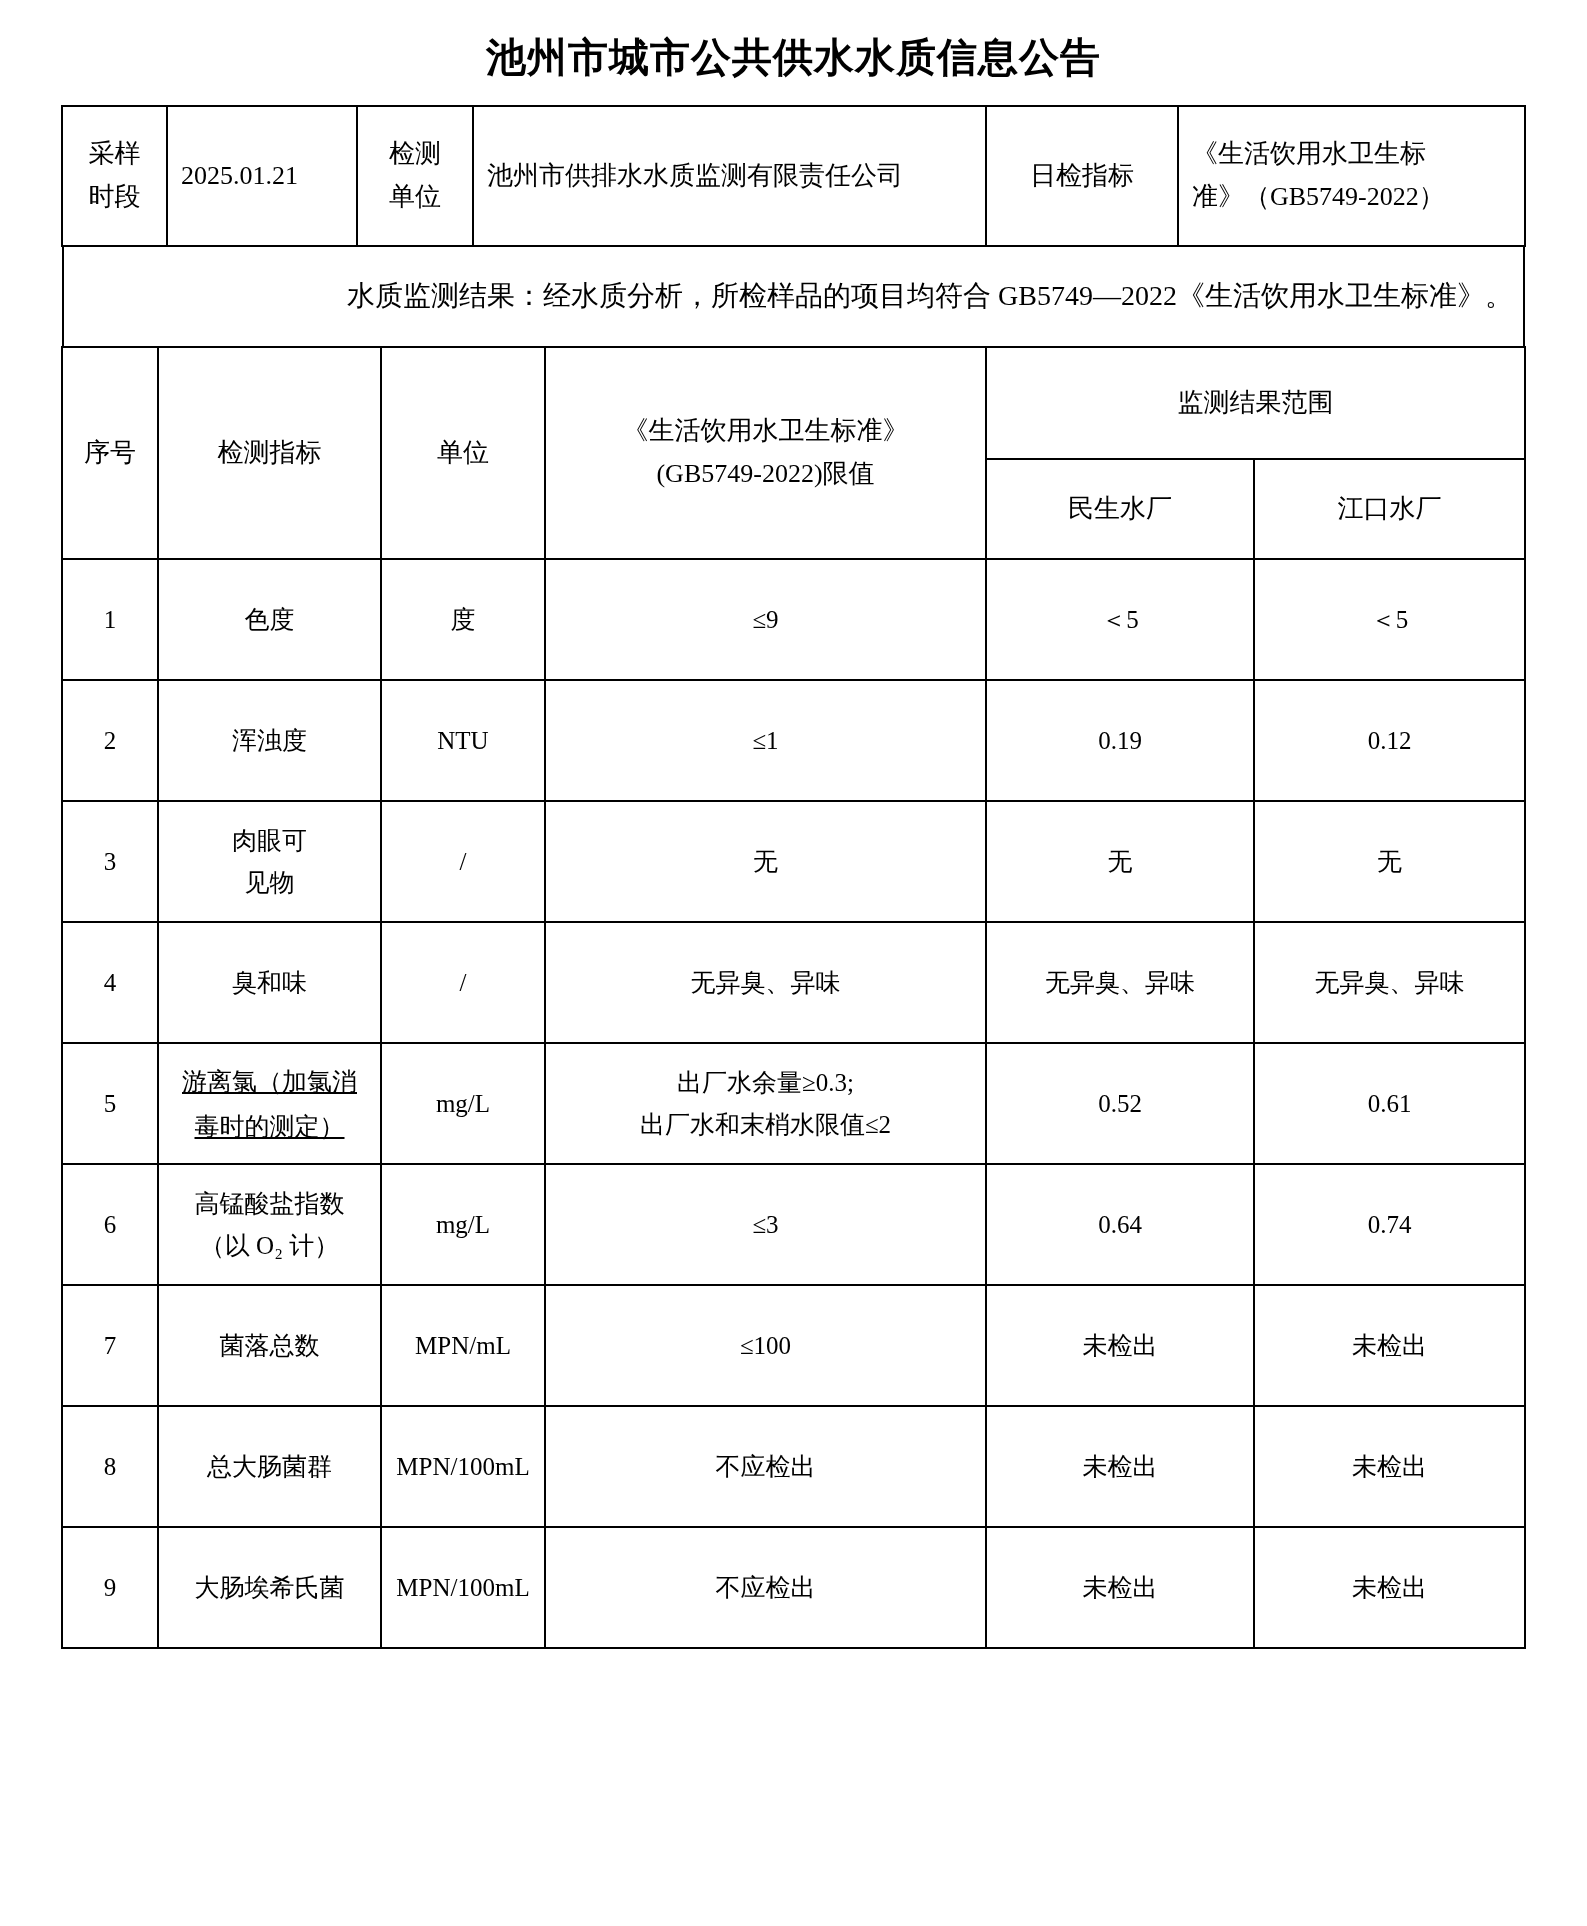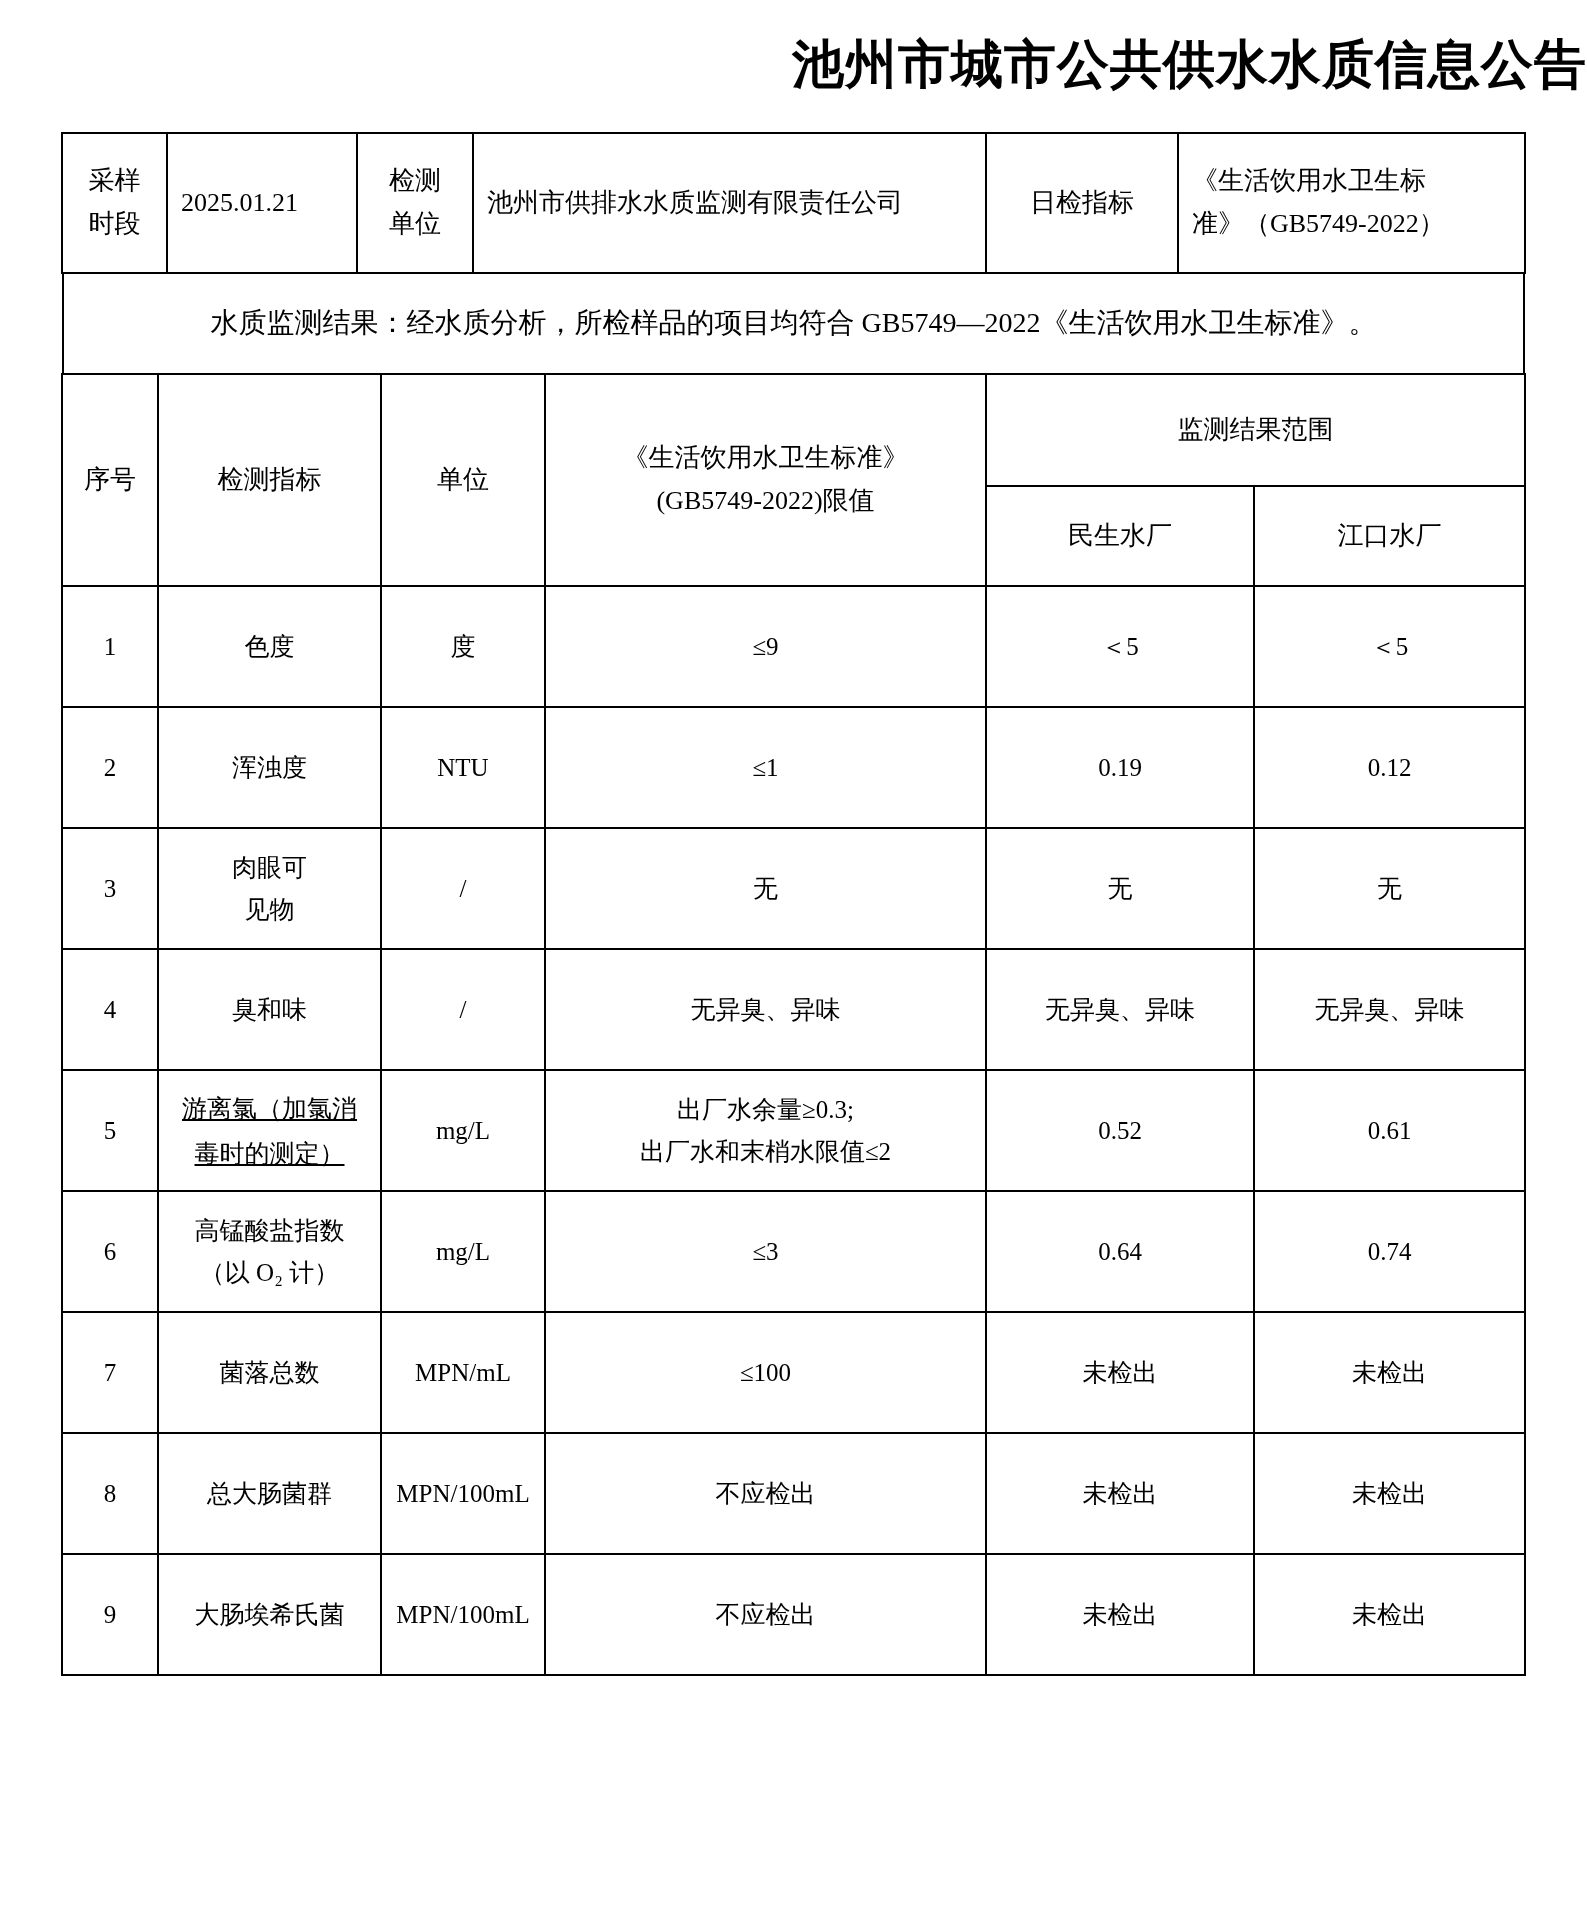--- a/index.html
+++ b/index.html
@@ -12,23 +12,23 @@
     width: 1587px;
     height: 1926px;
     font-family: "Liberation Serif", "DejaVu Serif", serif;
     overflow: hidden;
   }
   .page {
     width: 1587px;
     box-sizing: border-box;
   }
   .page-title {
-    margin: 30px auto 32px auto;
-    text-align: right;
-    font-size: 52px;
+    margin: 30px auto 20px auto;
+    text-align: center;
+    font-size: 40px;
     font-weight: bold;
     letter-spacing: 1px;
     font-family: "Liberation Serif", "DejaVu Serif", serif;
   }
   table.tbl {
     border-collapse: collapse;
     table-layout: fixed;
     width: 1463px;
     margin: 0 auto;
   }
@@ -44,21 +44,21 @@
     box-sizing: border-box;
     overflow: hidden;
   }
   
   table.info tr.r1 td { height: 166px; }
   table.info tr.r2 td { height: 140px; }
   table.info td.val { text-align: left; padding-left: 13px; }
   
   table.note td.note-cell {
     height: 101px;
-    text-align: center;
+    text-align: right;
     font-size: 28px;
     padding-left: 10px;
     white-space: normal;
   }
   
   table.main tr.h1 td { height: 112px; }
   table.main tr.h2 td { height: 100px; }
   table.main tr.dr td { height: 121px; font-size: 25px; }
   table.main td { font-size: 26px; }
   table.main td.sm { font-size: 22px; line-height: 1.8; text-decoration: underline; }

